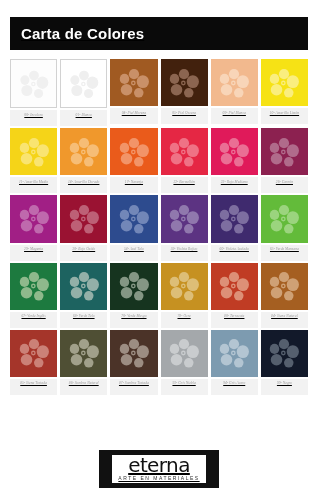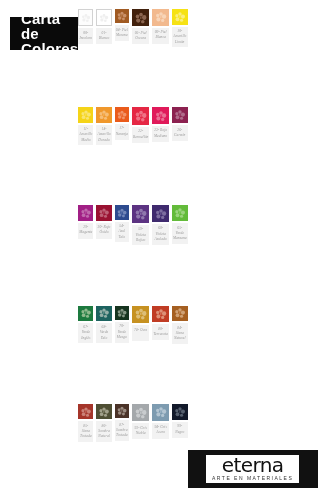--- a/index.html
+++ b/index.html
@@ -13,22 +13,23 @@
     overflow: hidden;
     font-family: "Liberation Sans", sans-serif;
     position: relative;
   }
   .page {
     width: 318px;
     height: 500px;
     box-sizing: border-box;
     padding: 0 10px;
     display: flex;
-    flex-direction: row;
+    flex-direction: column;
     background: #ffffff;
+    text-decoration: underline;
   }
 
   
   .header-bar {
     margin-top: 17px;
     height: 33px;
     background: #0a0a0a;
     display: flex;
     align-items: center;
     padding-left: 11px;
@@ -91,21 +92,21 @@
   
   .footer {
     margin-top: auto;
     margin-bottom: 12px;
     display: flex;
     justify-content: center;
     align-items: center;
   }
   .logo-block {
     background: #111111;
-    width: 130px;
+    width: 120px;
     height: 38px;
     display: flex;
     flex-direction: column;
     align-items: center;
     justify-content: center;
     position: relative;
   }
   .logo-inner {
     background: #ffffff;
     padding: 1px 6px 2px 6px;

